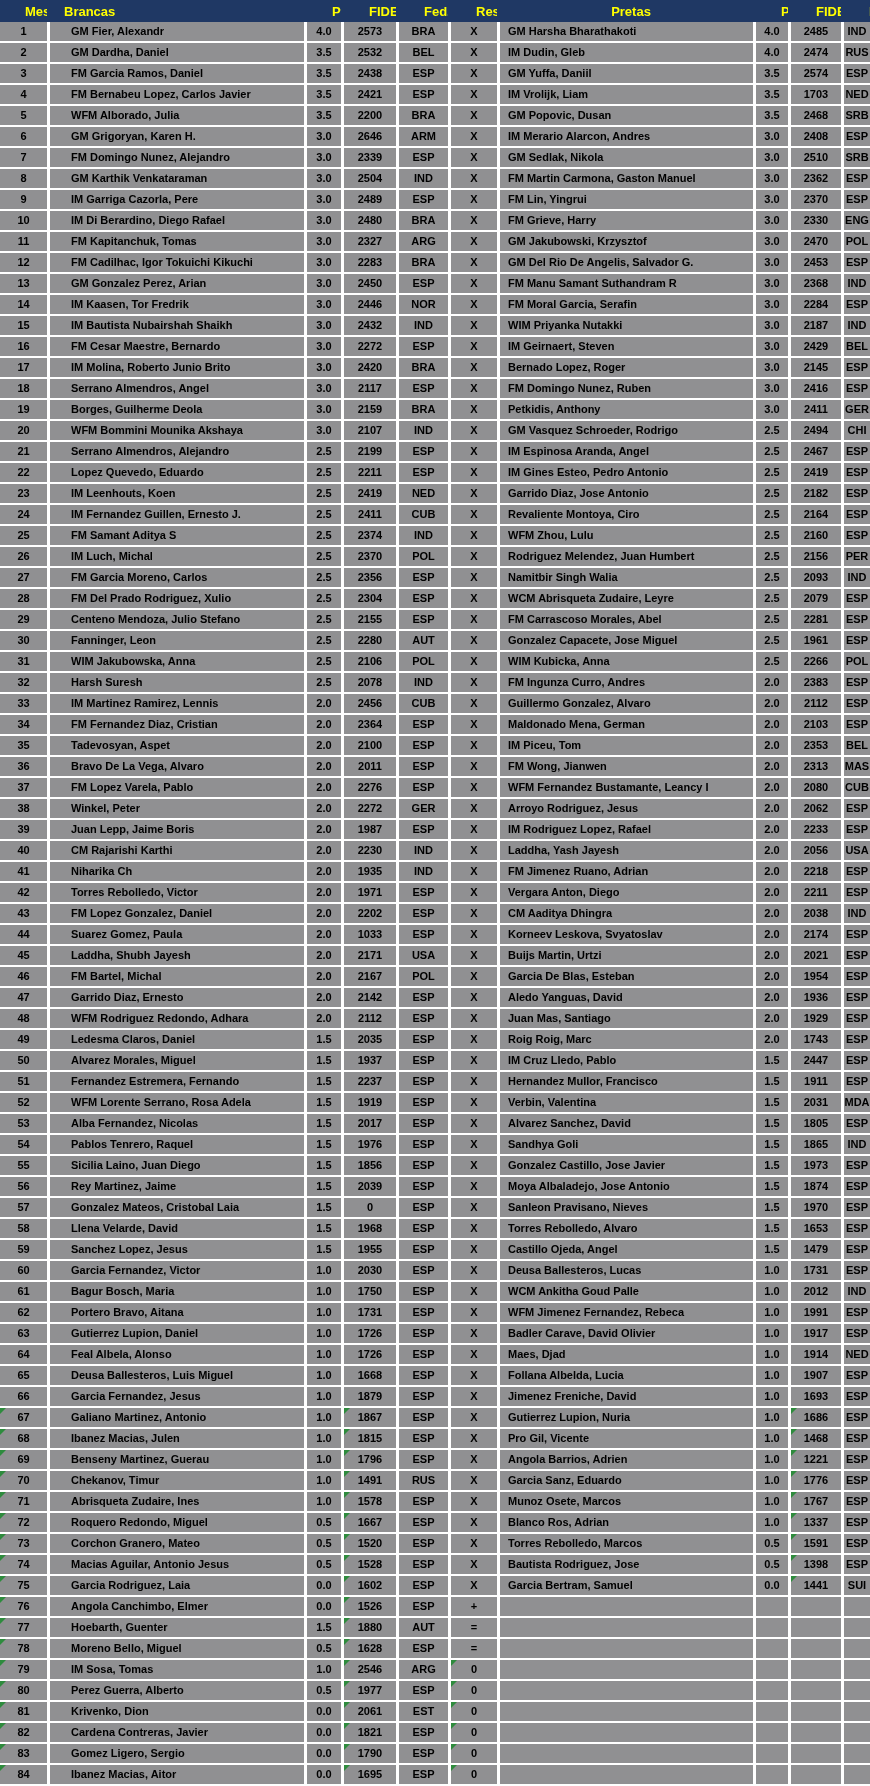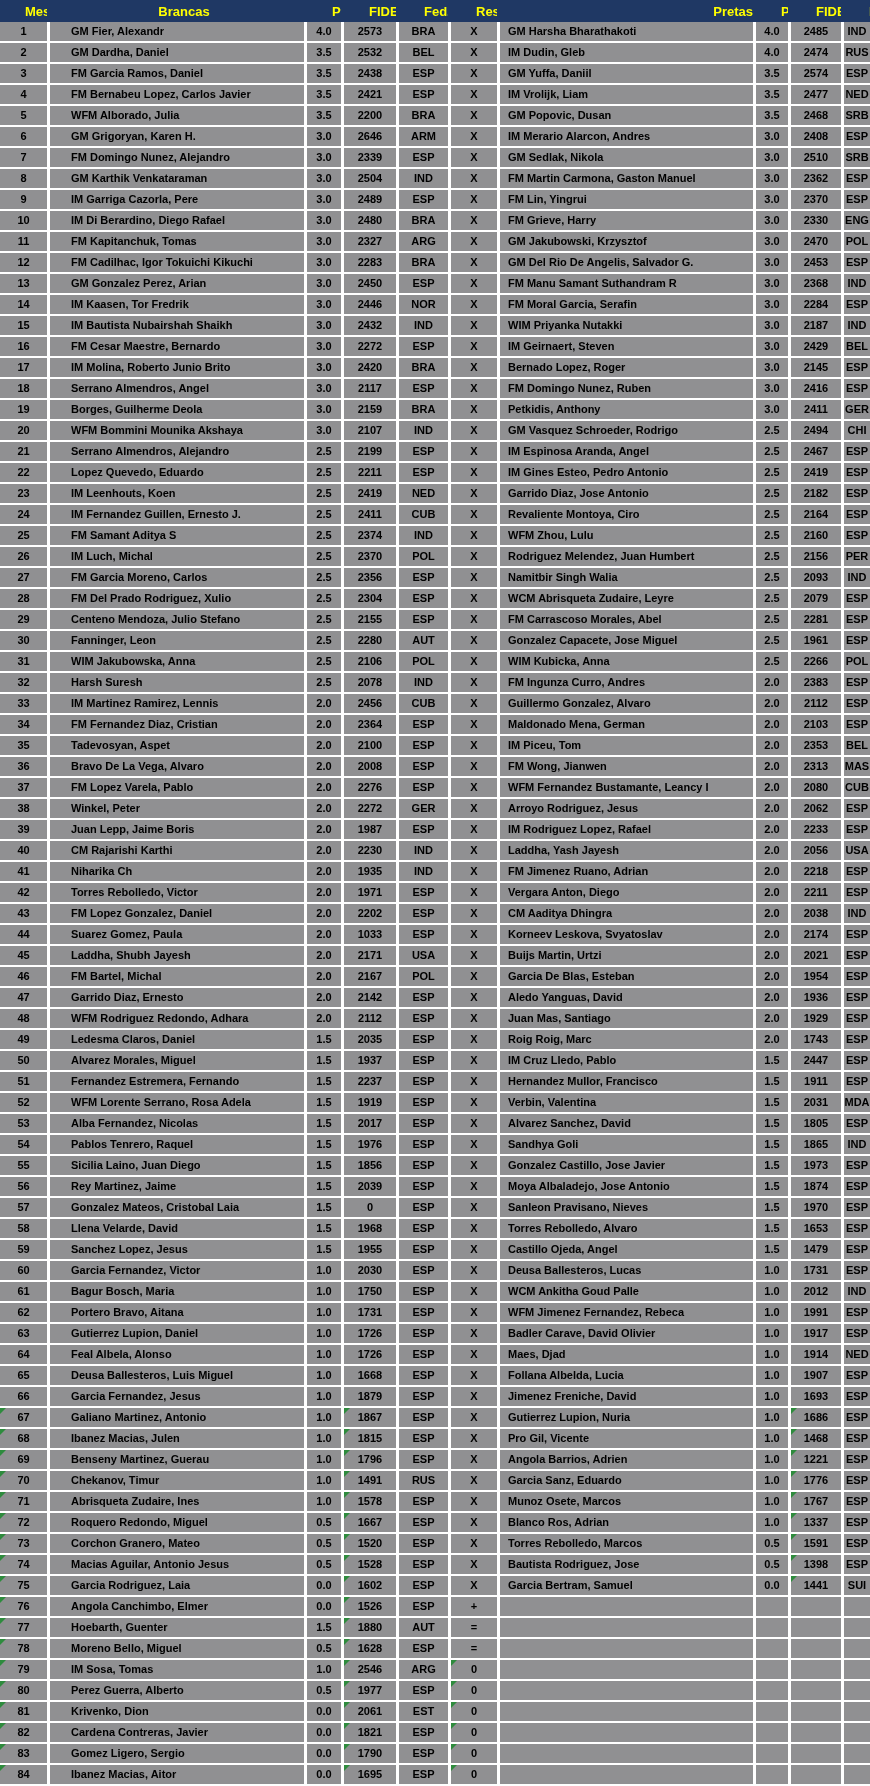--- a/index.html
+++ b/index.html
@@ -22,22 +22,22 @@
   }
   .hdr .hc{
     color:var(--header_fg);
     font-weight:bold;
     font-size:13px;
     white-space:nowrap;
     overflow:hidden;
     text-align:center;
     padding-left:25px;
   }
-  .hdr .hc.left{text-align:right;padding-left:9px;}
-  .hdr .hc.name-w{text-align:center;padding-left:14px;}
+  .hdr .hc.left{text-align:center;padding-left:9px;}
+  .hdr .hc.name-w{text-align:left;padding-left:14px;}
   .body-rows{display:flex;flex-direction:column;row-gap:2px;background:var(--grid);padding-bottom:2px;}
   .grid-row.data{height:19px;}
   .cell{
     background:var(--cell_bg);
     color:var(--text);
     font-weight:bold;
     font-size:11px;
     line-height:19px;
     white-space:nowrap;
     overflow:hidden;
@@ -108,21 +108,21 @@
       </div>
       <div class="grid-row data">
         <div class="cell">4</div>
         <div class="cell name-w">FM Bernabeu Lopez, Carlos Javier</div>
         <div class="cell">3.5</div>
         <div class="cell">2421</div>
         <div class="cell">ESP</div>
         <div class="cell">X</div>
         <div class="cell name-b">IM Vrolijk, Liam</div>
         <div class="cell">3.5</div>
-        <div class="cell">2477</div>
+        <div class="cell">1703</div>
         <div class="cell">NED</div>
       </div>
       <div class="grid-row data">
         <div class="cell">5</div>
         <div class="cell name-w">WFM Alborado, Julia</div>
         <div class="cell">3.5</div>
         <div class="cell">2200</div>
         <div class="cell">BRA</div>
         <div class="cell">X</div>
         <div class="cell name-b">GM Popovic, Dusan</div>
@@ -487,21 +487,21 @@
         <div class="cell">X</div>
         <div class="cell name-b">IM Piceu, Tom</div>
         <div class="cell">2.0</div>
         <div class="cell">2353</div>
         <div class="cell">BEL</div>
       </div>
       <div class="grid-row data">
         <div class="cell">36</div>
         <div class="cell name-w">Bravo De La Vega, Alvaro</div>
         <div class="cell">2.0</div>
-        <div class="cell">2008</div>
+        <div class="cell">2011</div>
         <div class="cell">ESP</div>
         <div class="cell">X</div>
         <div class="cell name-b">FM Wong, Jianwen</div>
         <div class="cell">2.0</div>
         <div class="cell">2313</div>
         <div class="cell">MAS</div>
       </div>
       <div class="grid-row data">
         <div class="cell">37</div>
         <div class="cell name-w">FM Lopez Varela, Pablo</div>

